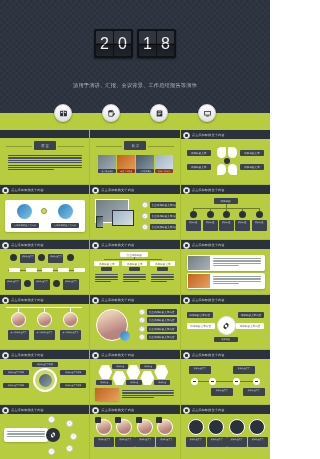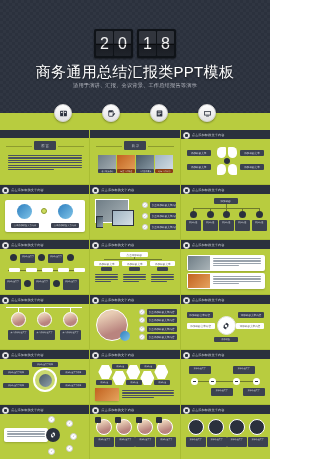--- a/index.html
+++ b/index.html
@@ -116,21 +116,20 @@
       <div class="clock-grp">
         <div class="digit">2</div>
         <div class="digit">0</div>
       </div>
       <div class="clock-grp">
         <div class="digit">1</div>
         <div class="digit">8</div>
       </div>
     </div>
 
-    <div class="hero-title">商务通用总结汇报类PPT模板</div>
     <div class="hero-sub">适用于演讲、汇报、会议背景、工作总结报告等演示</div>
 
     <div class="hero-icons">
       <div class="hicon">
         <svg width="9" height="9" viewBox="0 0 16 16">
             <rect x="2" y="3" width="12" height="10" rx="1" fill="#2b313d"></rect>
             <rect x="7.3" y="3" width="1.4" height="10" fill="#e8e8e8"></rect>
             <rect x="3.6" y="5" width="2.6" height="2.2" fill="#e8e8e8"></rect>
             <rect x="9.8" y="5" width="2.6" height="2.2" fill="#e8e8e8"></rect>
           </svg>

